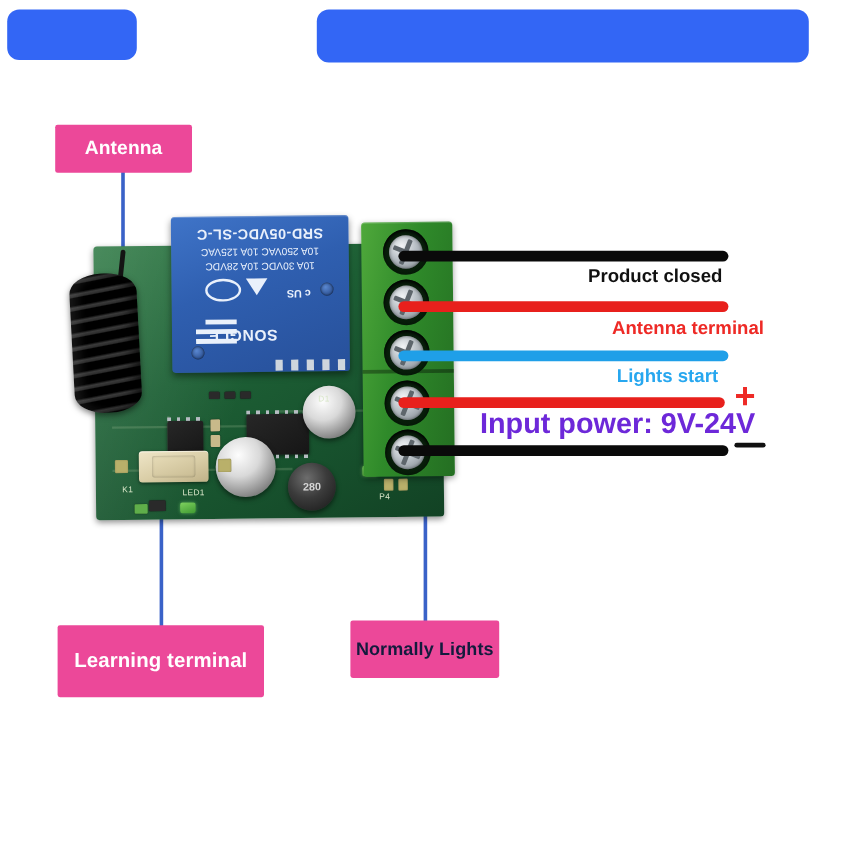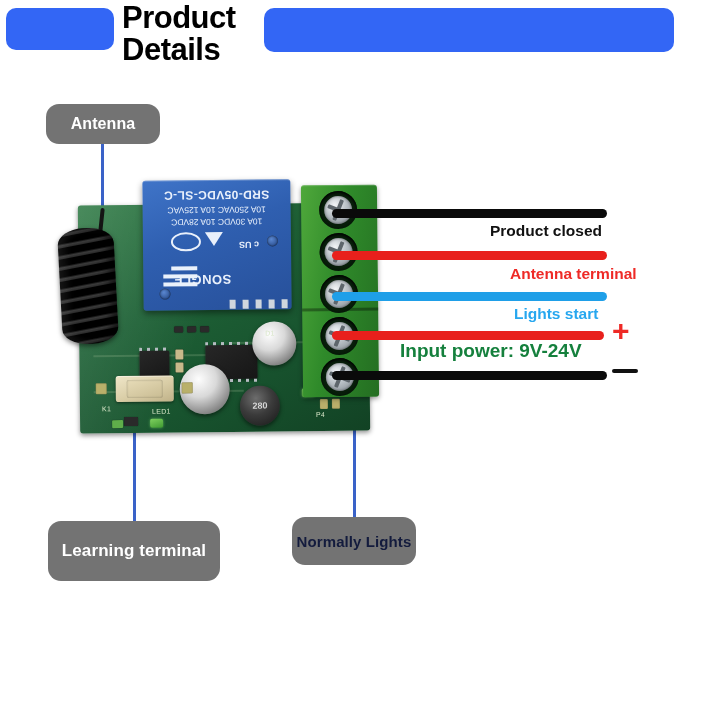--- a/index.html
+++ b/index.html
@@ -37,22 +37,22 @@
     font-weight: bold;
     line-height: 1.02;
     color: #000000;
     letter-spacing: -0.5px;
     white-space: pre-line;
   }
 
   
   .callout {
     position: absolute;
-    background: #737373;
-    border-radius: 13px;
+    background: #ec4899;
+    border-radius: 2px;
     display: flex;
     align-items: center;
     justify-content: center;
     font-size: 16px;
     font-weight: bold;
     color: #ffffff;
     letter-spacing: 0.1px;
   }
   #callout-antenna   { left: 46px;  top: 104px; width: 114px; height: 40px; }
   #callout-learning  { left: 48px;  top: 521px; width: 172px; height: 60px; font-size: 17px; }
@@ -311,42 +311,40 @@
 
   .wire-label {
     position: absolute;
     font-size: 15.5px;
     font-weight: bold;
     white-space: nowrap;
   }
   #label-nc  { left: 490px; top: 222px; color: #111111; }
   #label-com { left: 510px; top: 265px; color: #ee2a26; }
   #label-no  { left: 514px; top: 305px; color: #27a7ef; }
-  #label-pwr { left: 400px; top: 340px; color: #15803d; font-size: 19px; }
+  #label-pwr { left: 400px; top: 340px; color: #6d28d9; font-size: 24px; }
 
   #sym-plus {
     position: absolute;
     left: 612px; top: 316px;
     font-size: 30px; font-weight: bold; color: #ee2a26;
     line-height: 1;
   }
   #sym-minus {
     position: absolute;
     left: 612px; top: 369px;
     width: 26px; height: 4px; background: #111111; border-radius: 2px;
   }
 </style>
 </head>
 <body>
 
 <div id="header-band">
   <div class="hdr-bar" id="hdr-bar-left"></div>
   <div class="hdr-bar" id="hdr-bar-right"></div>
-  <div id="page-title">Product
-Details</div>
 </div>
 
 <div class="leader" id="leader-antenna"></div>
 <div class="leader" id="leader-learning"></div>
 <div class="leader" id="leader-indicator"></div>
 
 <div class="callout" id="callout-antenna">Antenna</div>
 <div class="callout" id="callout-learning">Learning terminal</div>
 <div class="callout" id="callout-indicator">Normally Lights</div>
 

